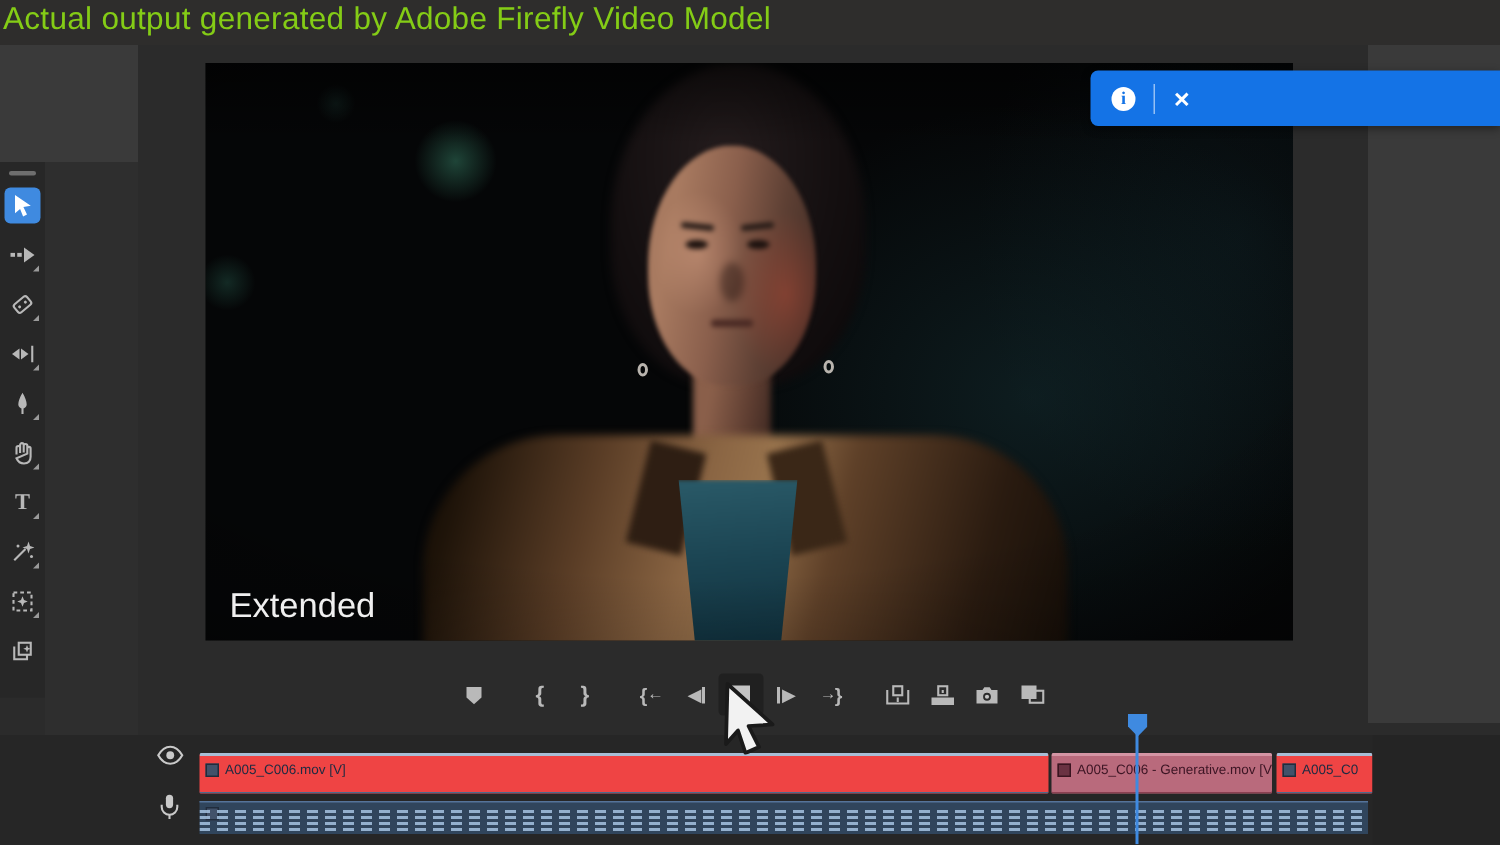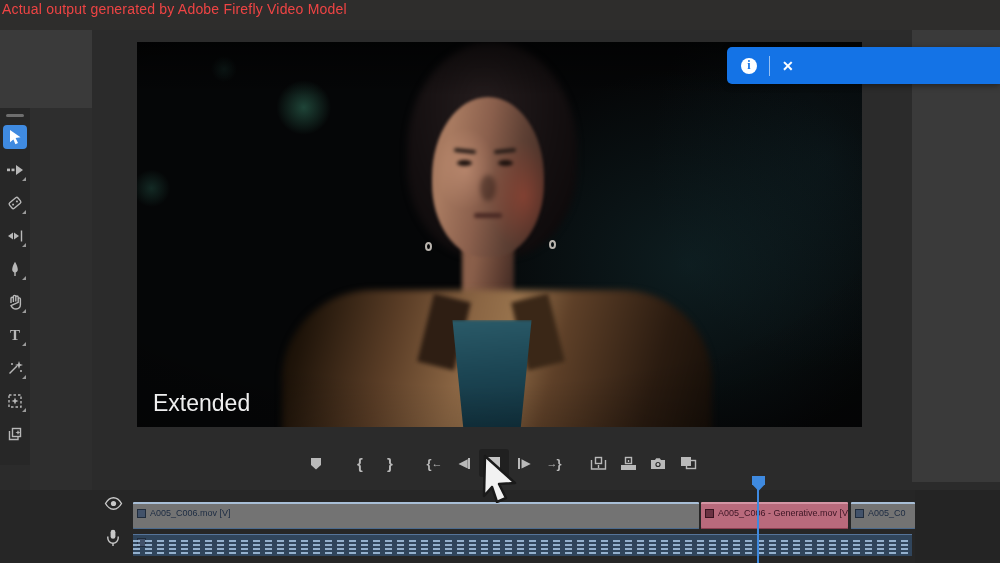--- a/index.html
+++ b/index.html
@@ -2,21 +2,21 @@
 <html><head>
 <meta charset="utf-8">
 <style>
   * { margin:0; padding:0; box-sizing:border-box; }
   html,body { width:1000px; height:563px; overflow:hidden; background:#2b2b2b;
               font-family:"Liberation Sans", sans-serif; }
   #app { position:relative; width:1000px; height:563px; background:#2b2b2b; overflow:hidden; }
 
   
   .top-bar { position:absolute; left:0; top:0; width:1000px; height:30px; background:#2e2d2c; }
-  .top-title { position:absolute; left:2px; top:1px; font-size:14px; color:#ef4444; letter-spacing:.2px; }
+  .top-title { position:absolute; left:2px; top:1px; font-size:21px; color:#84cc16; letter-spacing:.2px; }
 
   
   .left-gray   { position:absolute; left:0; top:30px; width:92px; height:78px; background:#3a3a3a; }
   .left-mid    { position:absolute; left:30px; top:108px; width:62px; height:382px; background:#2e2e2e; }
   .right-gray  { position:absolute; left:912px; top:30px; width:88px; height:452px; background:#3a3a3a; }
 
   
   .toolbar { position:absolute; left:0; top:108px; width:30px; height:357px; background:#272727; }
   .toolbar .drag-handle { margin:6px auto 8px auto; width:18px; height:3px; border-radius:2px; background:#6e6e6e; }
   .tool { position:relative; width:24px; height:24px; margin:4px auto 9px auto; display:flex;
@@ -91,21 +91,21 @@
   .t-sym { font-size:11px; letter-spacing:-1px; }
 
   
   .timeline { position:absolute; left:0; top:490px; width:1000px; height:73px; background:#262626; }
   .tl-right-dark { position:absolute; left:915px; top:0; width:85px; height:73px; background:#242424; }
   .trk-icon { position:absolute; color:#c9c9c9; }
   .v-track { position:absolute; left:0; top:12px; width:1000px; height:27px; }
   .a-track { position:absolute; left:0; top:44px; width:1000px; height:22px; }
   .clip { position:absolute; top:0; height:100%; overflow:hidden; display:flex; align-items:flex-start;
      border-radius:1px; }
-  .clip.blue { background:#737373; border-top:2px solid #a8bed6; box-shadow:inset 0 -1px 0 #4c6a8c; }
+  .clip.blue { background:#ef4444; border-top:2px solid #a8bed6; box-shadow:inset 0 -1px 0 #4c6a8c; }
   .clip.pink { background:#b96a7c; border-top:2px solid #d495a4; box-shadow:inset 0 -1px 0 #8c4052; }
   .clip-label { font-size:9px; color:#1c2b42; margin:4px 0 0 4px; white-space:nowrap; display:flex; align-items:center; gap:4px; }
   .clip.pink .clip-label { color:#3c1524; }
   .fx-badge { width:9px; height:9px; background:#42526a; border:1px solid #202c3c; flex:0 0 auto;
      display:inline-block; }
   .clip.pink .fx-badge { background:#6a3242; border-color:#3a1420; }
   .audio-clip { position:absolute; top:0; height:100%; background:#30455c; border-top:1px solid #55749a;
      overflow:hidden; }
   .wave { position:absolute; left:0; width:100%; height:2px;
      background:repeating-linear-gradient(90deg, rgba(165,195,225,.85) 0 7px, rgba(165,195,225,0) 7px 12px); }

